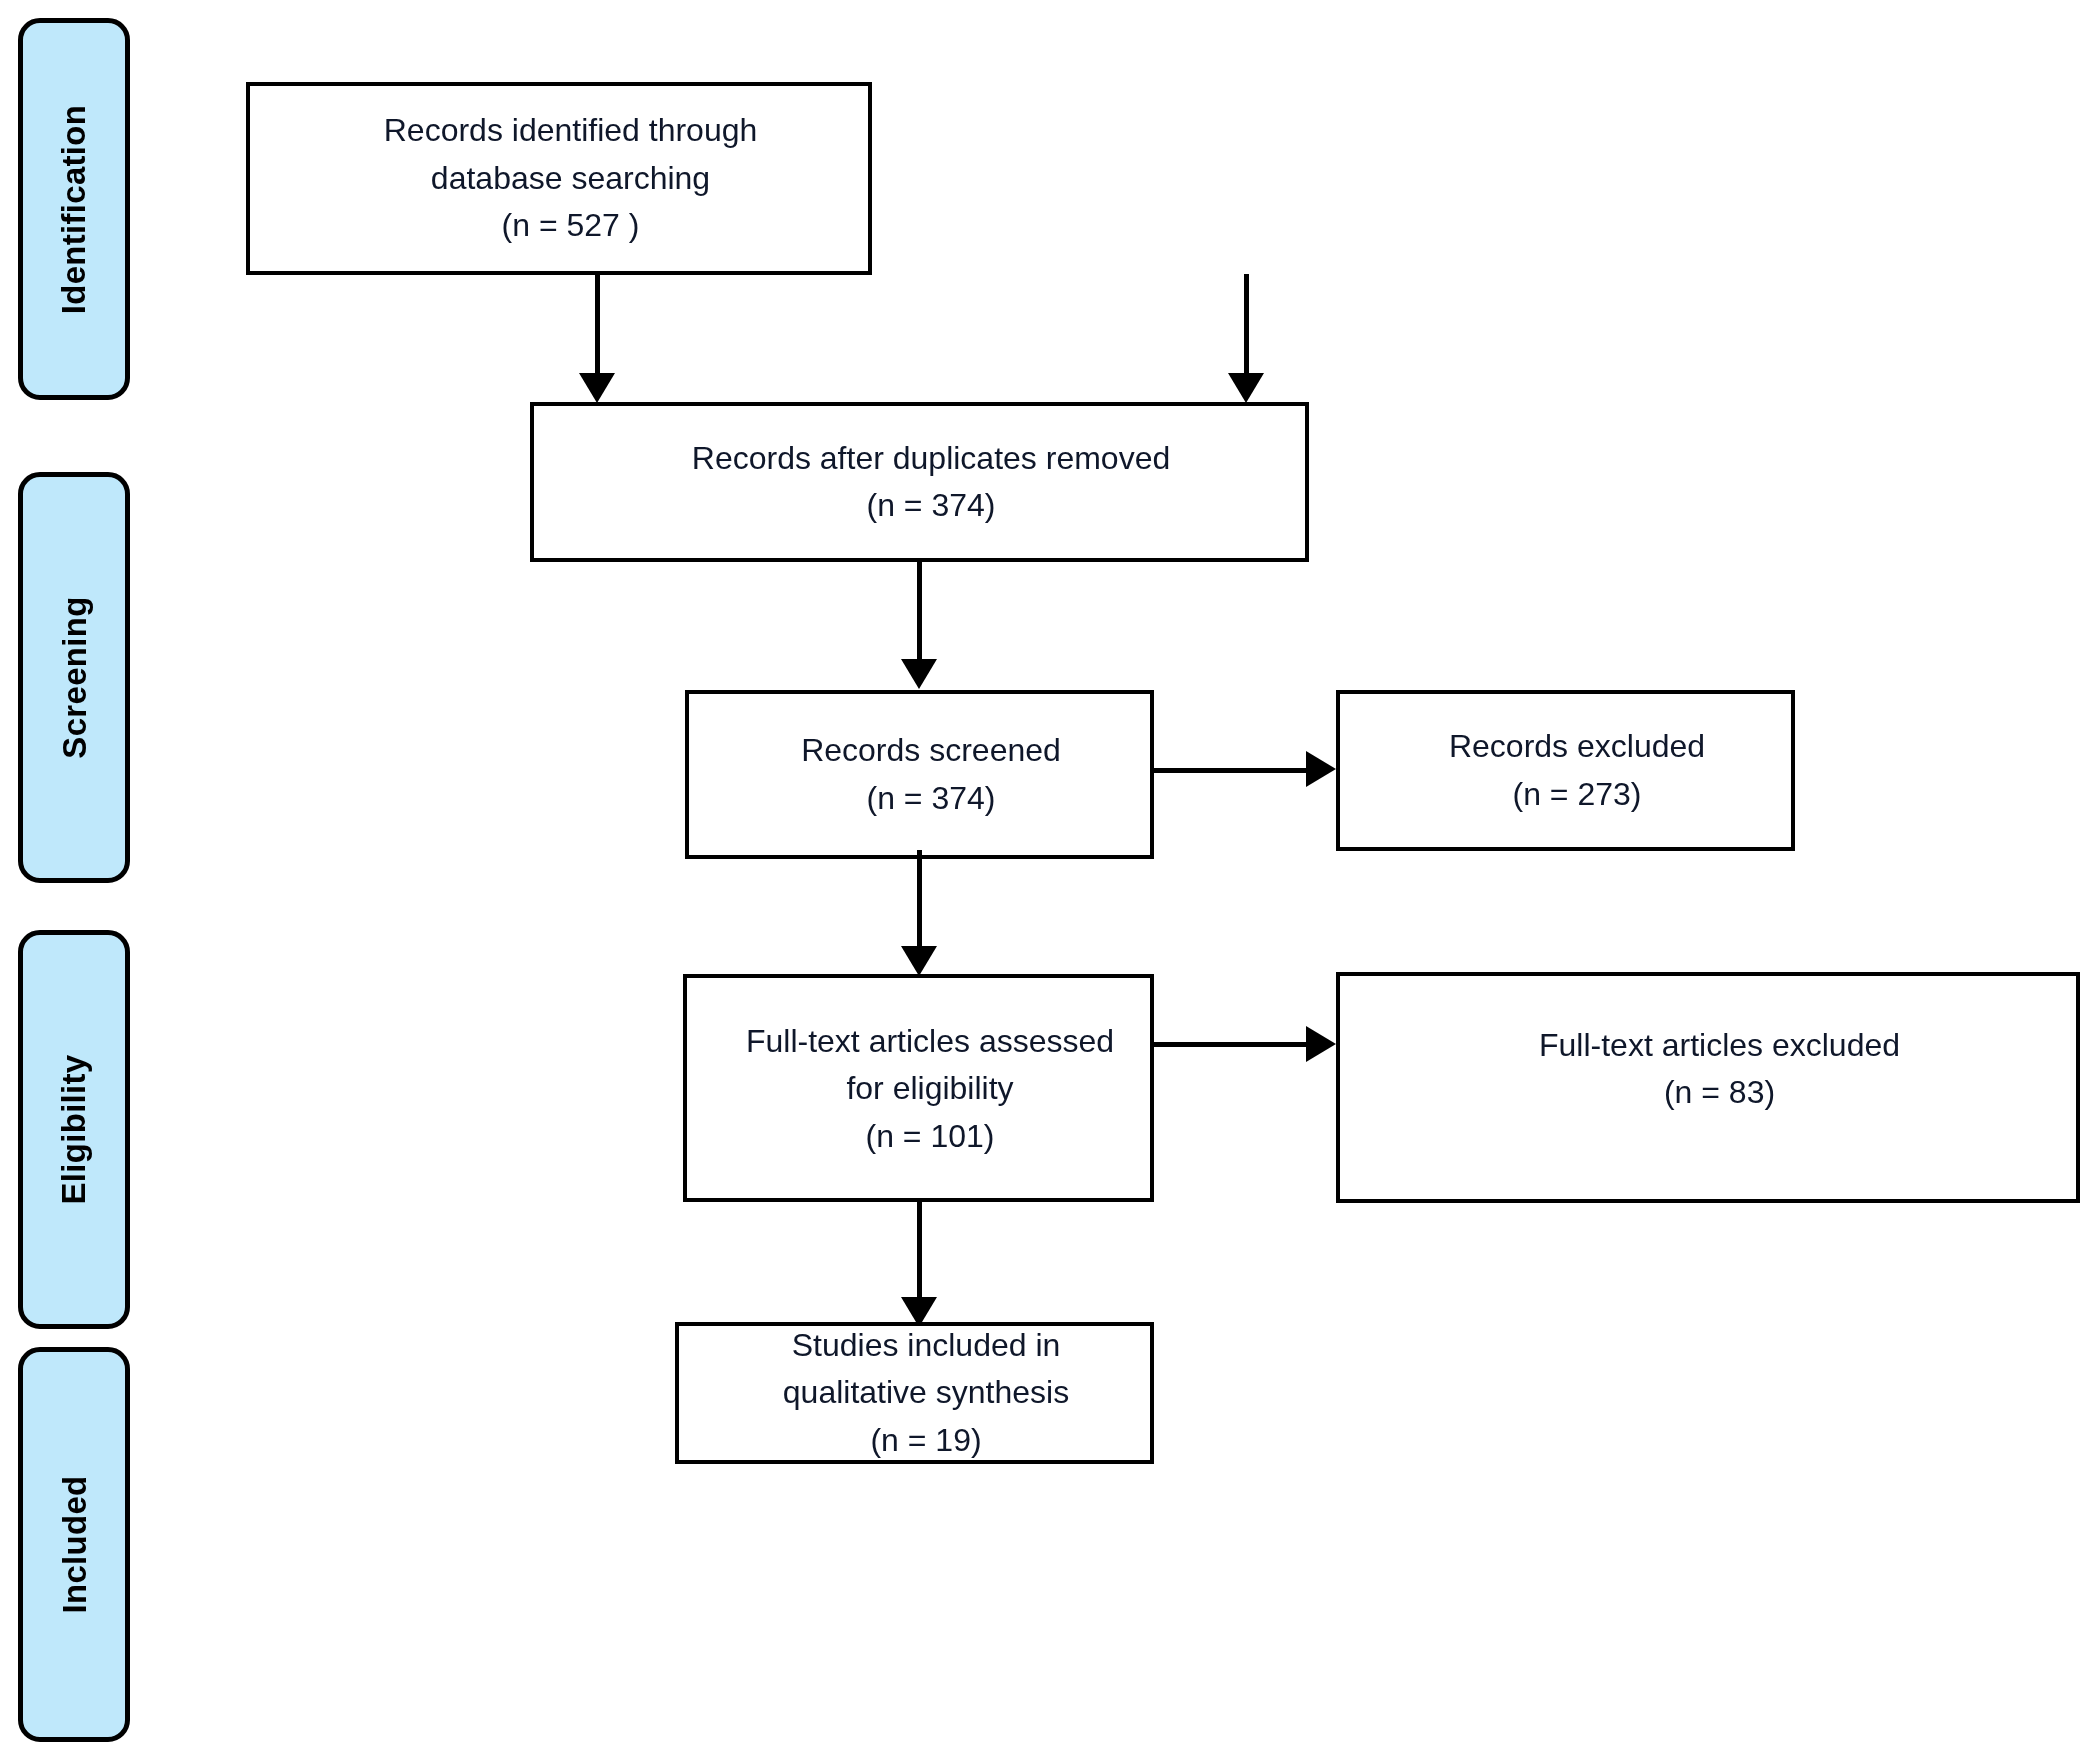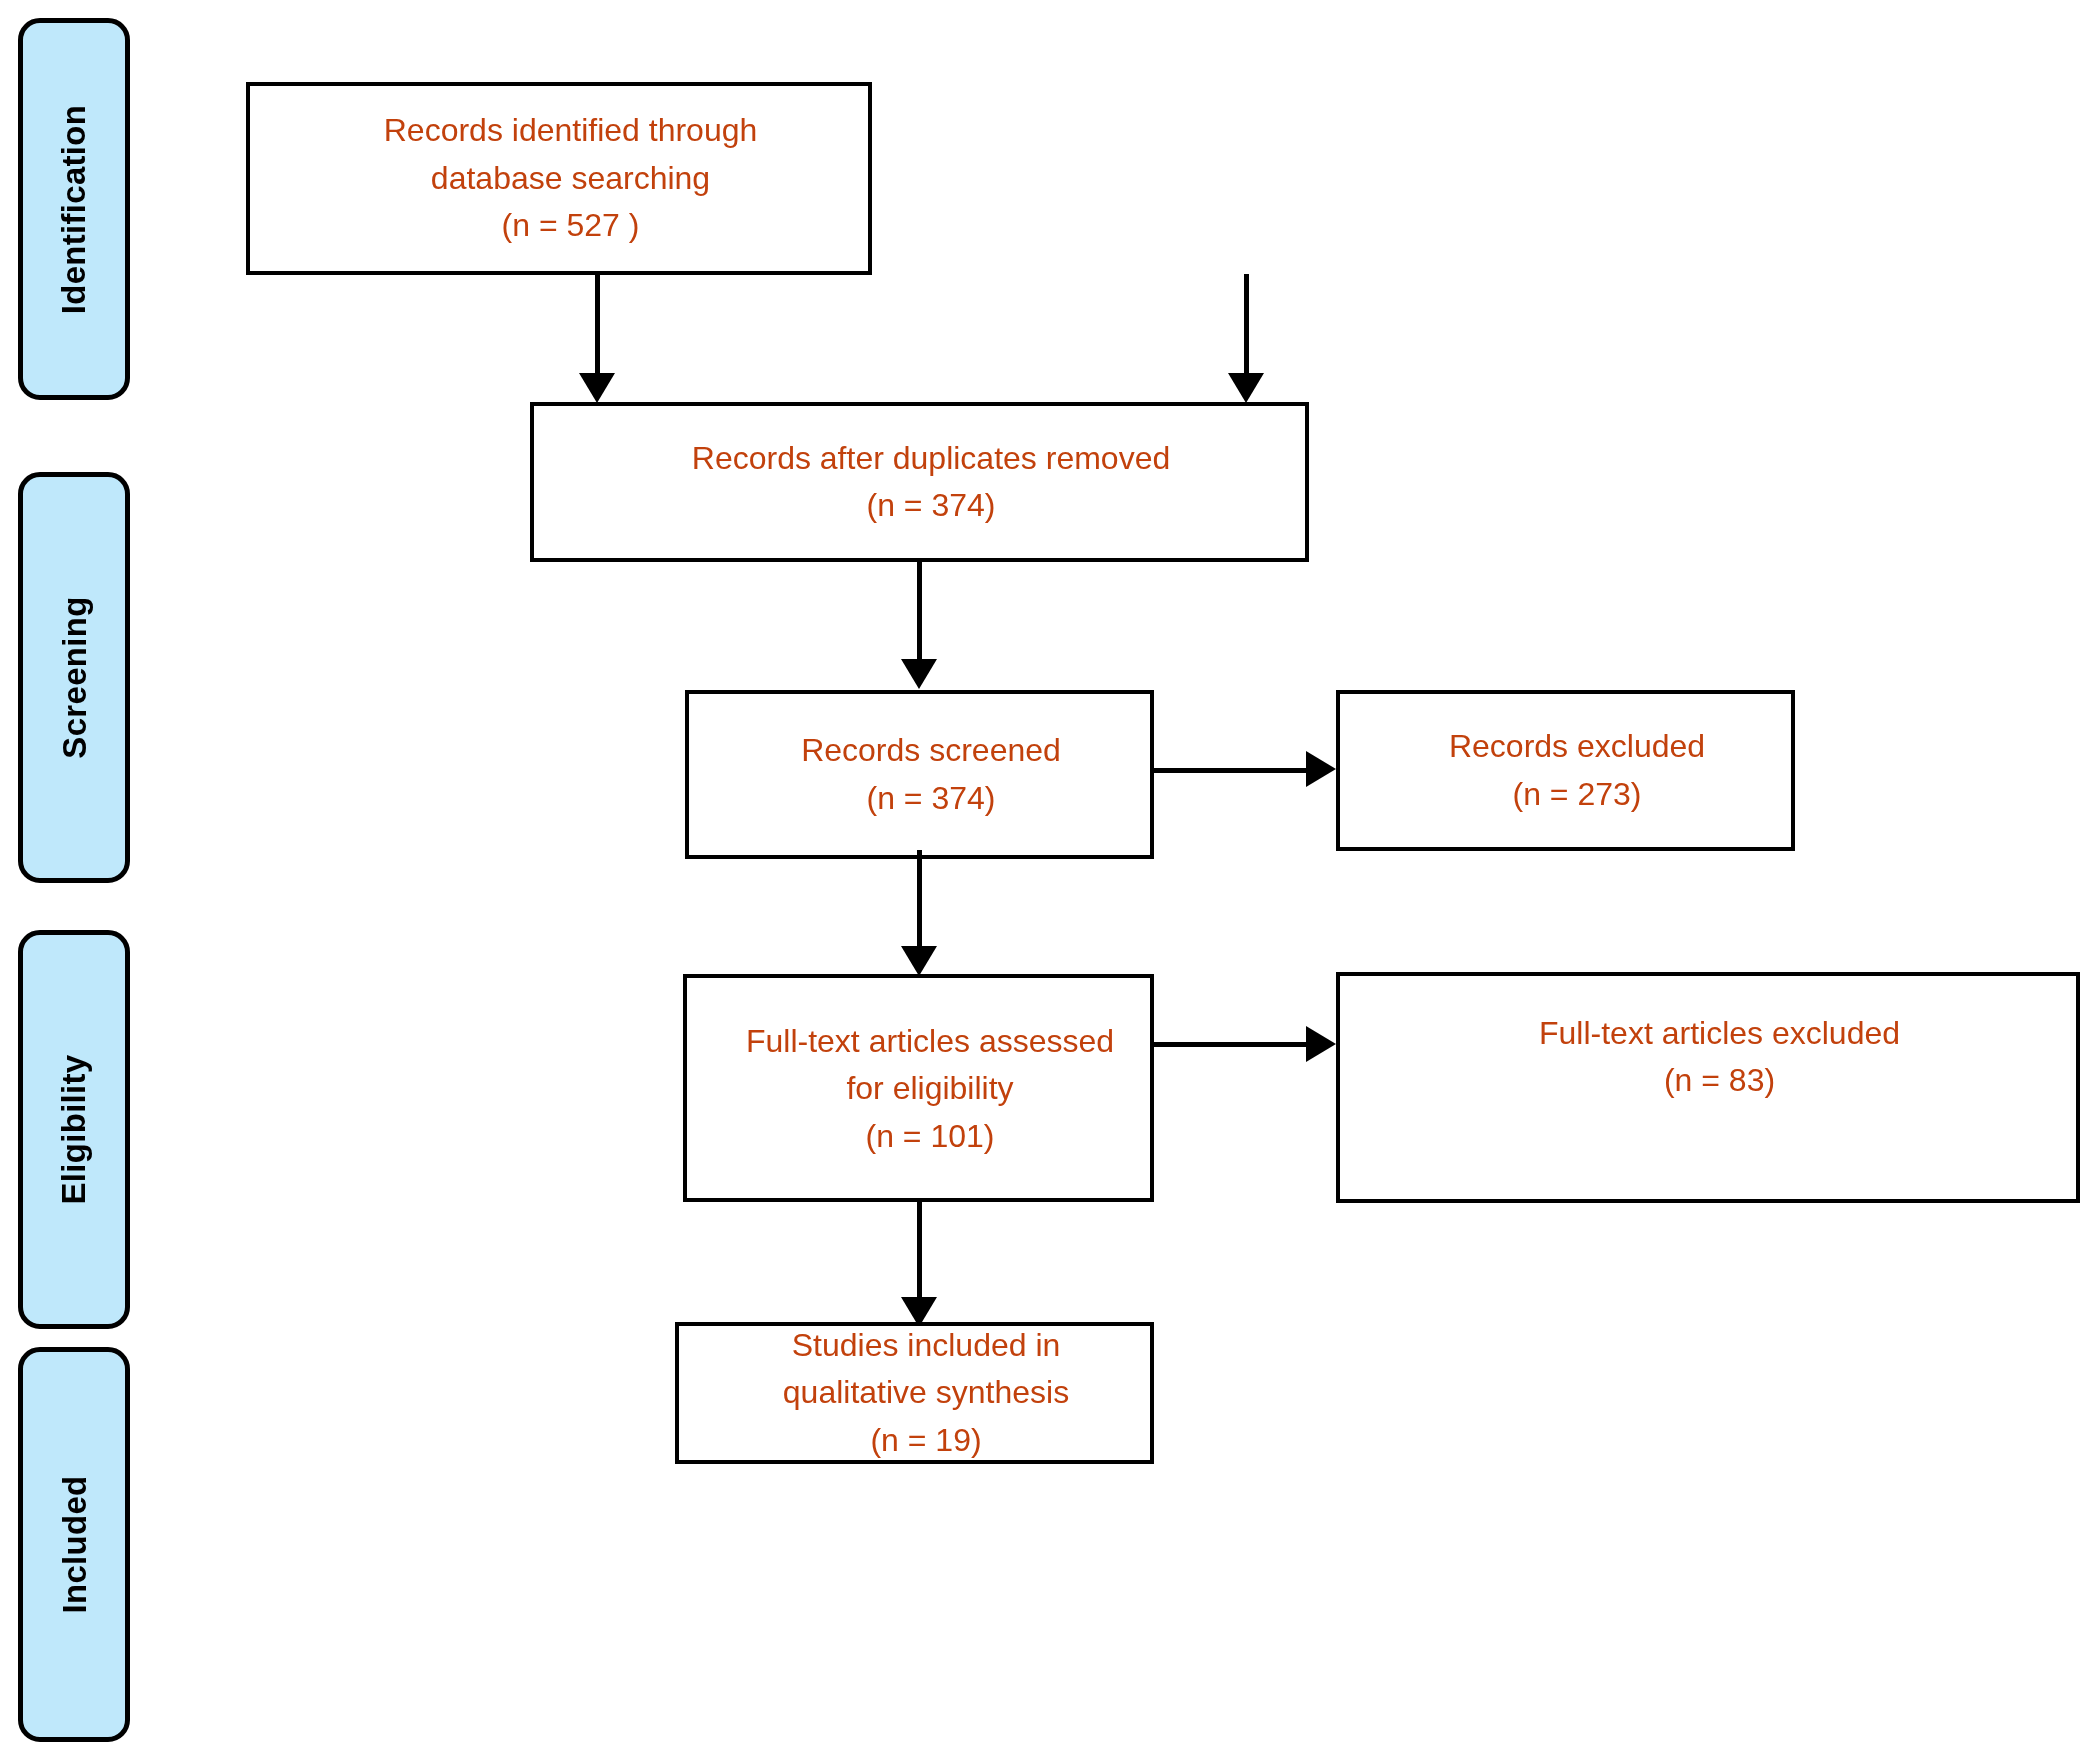--- a/index.html
+++ b/index.html
@@ -49,21 +49,21 @@
     align-items: center;
     justify-content: center;
     padding: 3.9px 11.6px;
   }
   .box.top-aligned {
     justify-content: flex-start;
   }
   .box-line {
     font-size: 32px;
     line-height: 1.48;
-    color: #c2410c;
+    color: #0f172a;
     text-align: center;
     white-space: nowrap;
     margin-left: 23px;
   }
 
   
   .vline {
     position: absolute;
     background: #000000;
     width: 5.1px;
@@ -147,21 +147,21 @@
 
   <div class="vline" style="left:917px; top:850px; height:96px;"></div>
   <div class="arrow-down" style="left:901px; top:946px;"></div>
 
   <div class="box top-aligned" style="left:683px; top:974px; width:471px; height:228px; padding-top:40px;">
     <div class="box-line">Full-text articles assessed</div>
     <div class="box-line">for eligibility</div>
     <div class="box-line">(n = 101)</div>
   </div>
 
-  <div class="box top-aligned" style="left:1336px; top:972px; width:744px; height:231px; padding-top:34px;">
+  <div class="box top-aligned" style="left:1336px; top:972px; width:744px; height:231px; padding-top:46px;">
     <div class="box-line">Full-text articles excluded</div>
     <div class="box-line">(n = 83)</div>
   </div>
 
   <div class="hline" style="left:1154px; top:1042px; width:154px;"></div>
   <div class="arrow-right" style="left:1306px; top:1026px;"></div>
 
   <div class="vline" style="left:917px; top:1201px; height:98px;"></div>
   <div class="arrow-down" style="left:901px; top:1297px;"></div>
 

